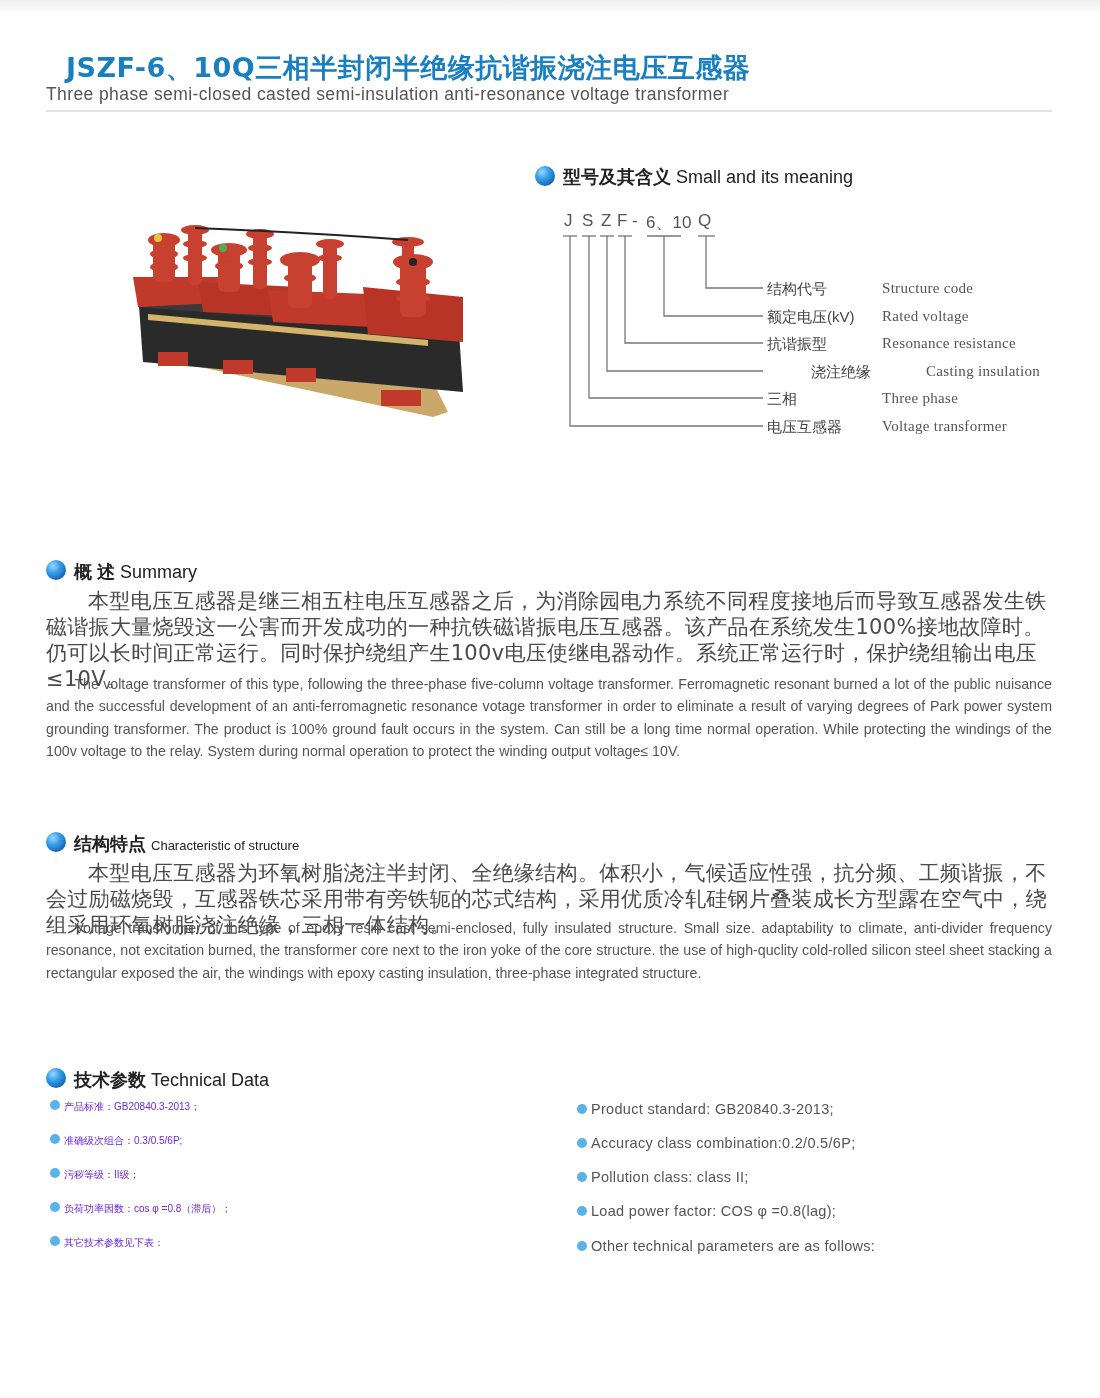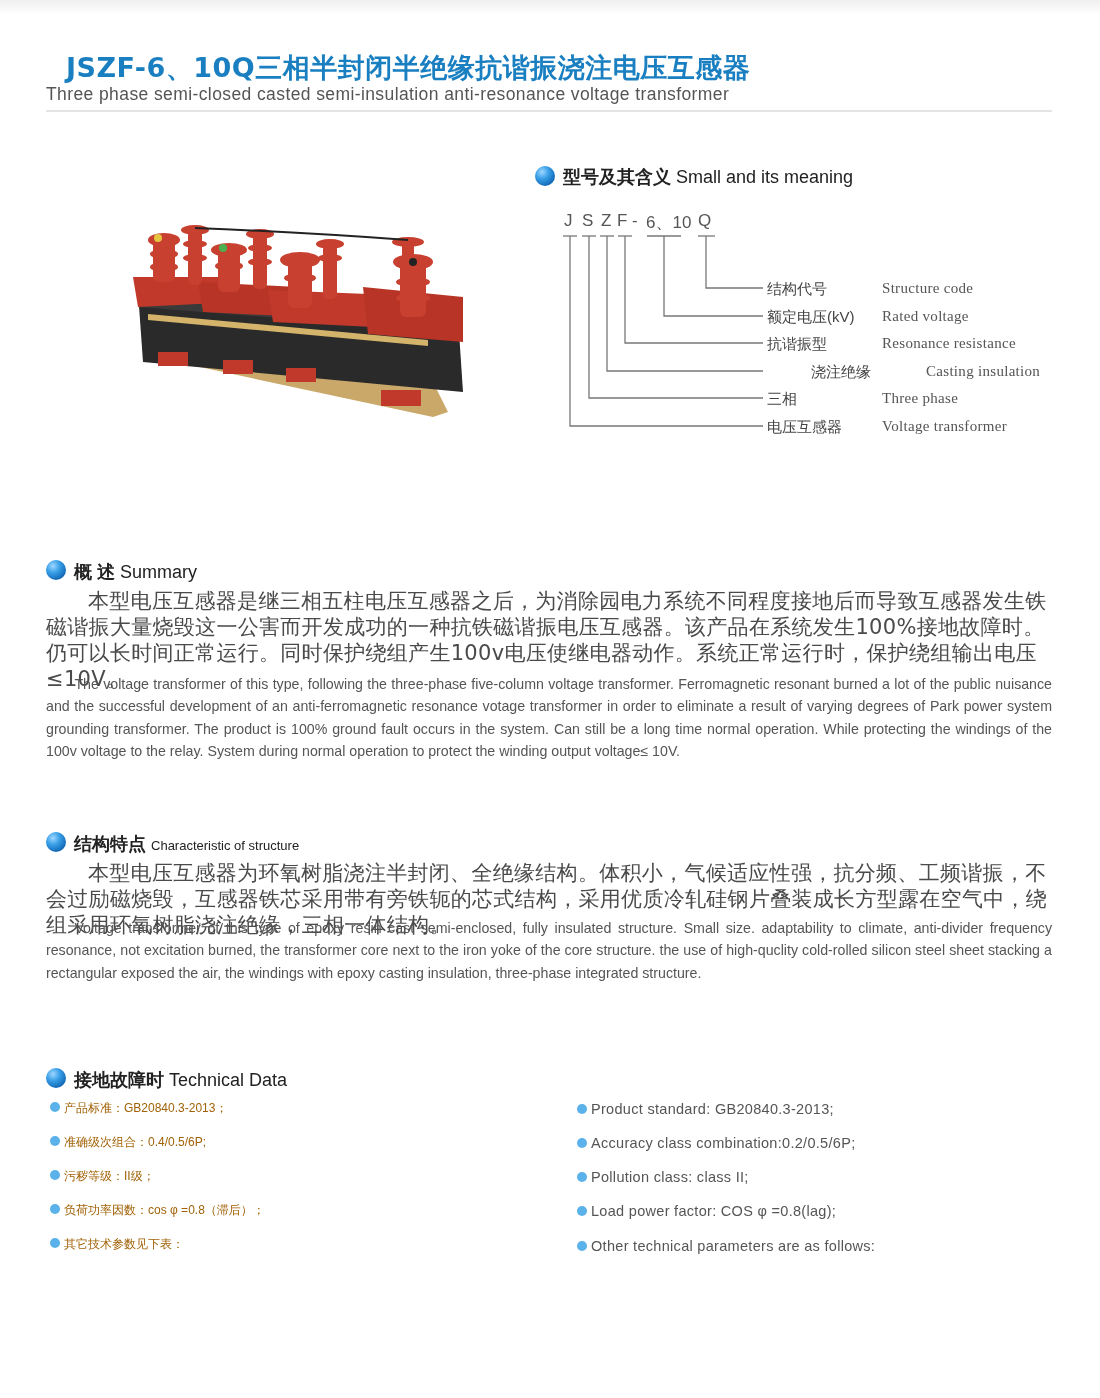--- a/index.html
+++ b/index.html
@@ -26,21 +26,21 @@
     
     .model-code { position: absolute; top: 211px; font-size: 17px; color: #555; font-family: "Liberation Sans", sans-serif; }
     .diag-svg { position: absolute; left: 555px; top: 230px; }
     .diag-row { position: absolute; left: 767px; font-size: 15px; color: #444; white-space: nowrap; height: 20px; }
     .diag-row .en { position: absolute; left: 115px; top: 0; color: #555; letter-spacing: 0.3px; font-family: Liberation Serif, serif; }
 
     .para { position: absolute; left: 46px; width: 1006px; color: #4a4a4a; }
     .para.cn { font-size: 21px; line-height: 26px; text-indent: 2em; letter-spacing: 0.3px; font-family: "DejaVu Sans", sans-serif; }
     .para.en { font-size: 14.2px; line-height: 22.4px; text-indent: 2em; text-align: justify; color: #555; }
 
-    .tech-item { position: absolute; font-size: 12px; color: #a16207; white-space: nowrap; }
+    .tech-item { position: absolute; font-size: 10px; color: #6d28d9; white-space: nowrap; }
     .tech-item .dot { display: inline-block; width: 10px; height: 10px; border-radius: 50%;
       background: #5bb2ea; margin-right: 4px; vertical-align: 0px; }
     .tech-en { font-size: 14.5px; letter-spacing: 0.3px; color: #555; }
   </style>
 </head>
 <body>
 
 <div class="top-shade"></div>
 
 <div class="title-cn">JSZF-6、10Q三相半封闭半绝缘抗谐振浇注电压互感器</div>
@@ -170,26 +170,26 @@
 <div class="ball" style="left:46px; top:832px;"></div>
 <div class="section-head" style="left:74px; top:832px;">
   <span class="cn">结构特点</span>
   <span style="font-size:13px;">Characteristic of structure</span>
 </div>
 <p class="para cn" style="top:860px;">本型电压互感器为环氧树脂浇注半封闭、全绝缘结构。体积小，气候适应性强，抗分频、工频谐振，不会过励磁烧毁，互感器铁芯采用带有旁铁轭的芯式结构，采用优质冷轧硅钢片叠装成长方型露在空气中，绕组采用环氧树脂浇注绝缘，三相一体结构。</p>
 <p class="para en" style="top:917px;">Voltage transformer of this type of epoxy resin cast semi-enclosed, fully insulated structure. Small size. adaptability to climate, anti-divider frequency resonance, not excitation burned, the transformer core next to the iron yoke of the core structure. the use of high-quclity cold-rolled  silicon  steel sheet stacking a rectangular exposed  the air, the windings with epoxy casting insulation, three-phase integrated structure.</p>
 
 <div class="ball" style="left:46px; top:1068px;"></div>
 <div class="section-head" style="left:74px; top:1068px;">
-  <span class="cn">接地故障时</span>
+  <span class="cn">技术参数</span>
   <span>Technical Data</span>
 </div>
 
 <div class="tech-item" style="left:50px; top:1100px;"><span class="dot"></span><span>产品标准：GB20840.3-2013；</span></div>
-<div class="tech-item" style="left:50px; top:1134px;"><span class="dot"></span><span>准确级次组合：0.4/0.5/6P;</span></div>
+<div class="tech-item" style="left:50px; top:1134px;"><span class="dot"></span><span>准确级次组合：0.3/0.5/6P;</span></div>
 <div class="tech-item" style="left:50px; top:1168px;"><span class="dot"></span><span>污秽等级：II级；</span></div>
 <div class="tech-item" style="left:50px; top:1202px;"><span class="dot"></span><span>负荷功率因数：cos φ =0.8（滞后）；</span></div>
 <div class="tech-item" style="left:50px; top:1236px;"><span class="dot"></span><span>其它技术参数见下表：</span></div>
 
 <div class="tech-item tech-en" style="left:577px; top:1101px;"><span class="dot"></span><span>Product standard: GB20840.3-2013;</span></div>
 <div class="tech-item tech-en" style="left:577px; top:1135px;"><span class="dot"></span><span>Accuracy class combination:0.2/0.5/6P;</span></div>
 <div class="tech-item tech-en" style="left:577px; top:1169px;"><span class="dot"></span><span>Pollution class: class II;</span></div>
 <div class="tech-item tech-en" style="left:577px; top:1203px;"><span class="dot"></span><span>Load power factor: COS φ =0.8(lag);</span></div>
 <div class="tech-item tech-en" style="left:577px; top:1238px;"><span class="dot"></span><span>Other technical parameters are as follows:</span></div>
 

